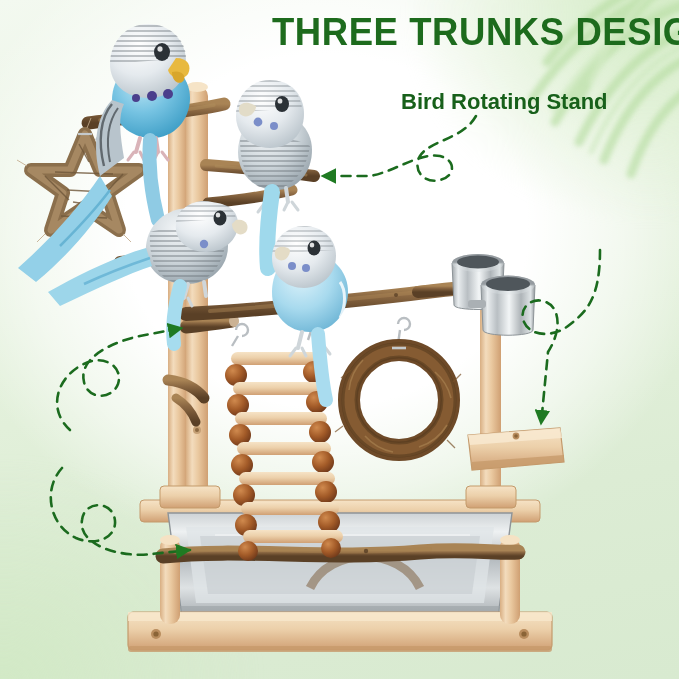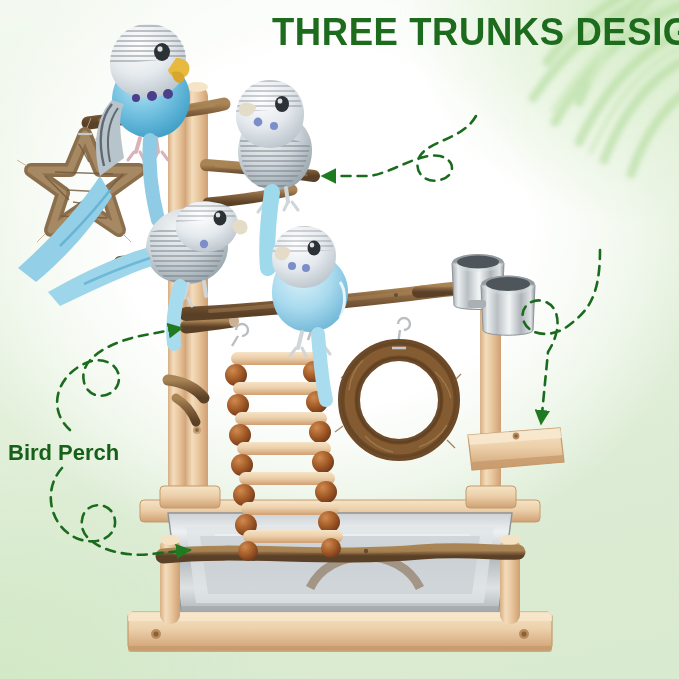--- a/index.html
+++ b/index.html
@@ -398,15 +398,15 @@
       <path d="M600 250 C 600 300, 586 312, 568 326 C 552 338, 530 336, 524 322 C 518 308, 532 296, 546 302 C 560 308, 562 330, 548 352 L 541 424" marker-end="url(#arrL)"></path>
 
       <path d="M70 430 C 48 410, 56 380, 80 366 C 102 352, 124 366, 118 384 C 112 400, 88 400, 84 382 C 78 358, 112 342, 140 336 L 182 328" marker-end="url(#arrL)"></path>
 
       <path d="M62 468 C 42 490, 50 526, 76 538 C 100 548, 120 534, 114 516 C 108 500, 84 502, 82 520 C 78 546, 122 558, 152 554 L 190 550" marker-end="url(#arrL)"></path>
     </g>
   </svg>
 
   <div class="headline">THREE TRUNKS DESIGN</div>
 
-  <div class="label perch">Bird Perch</div>
+  <div class="label rot">Bird Rotating Stand</div>
 
 </div>
 
 </body></html>

